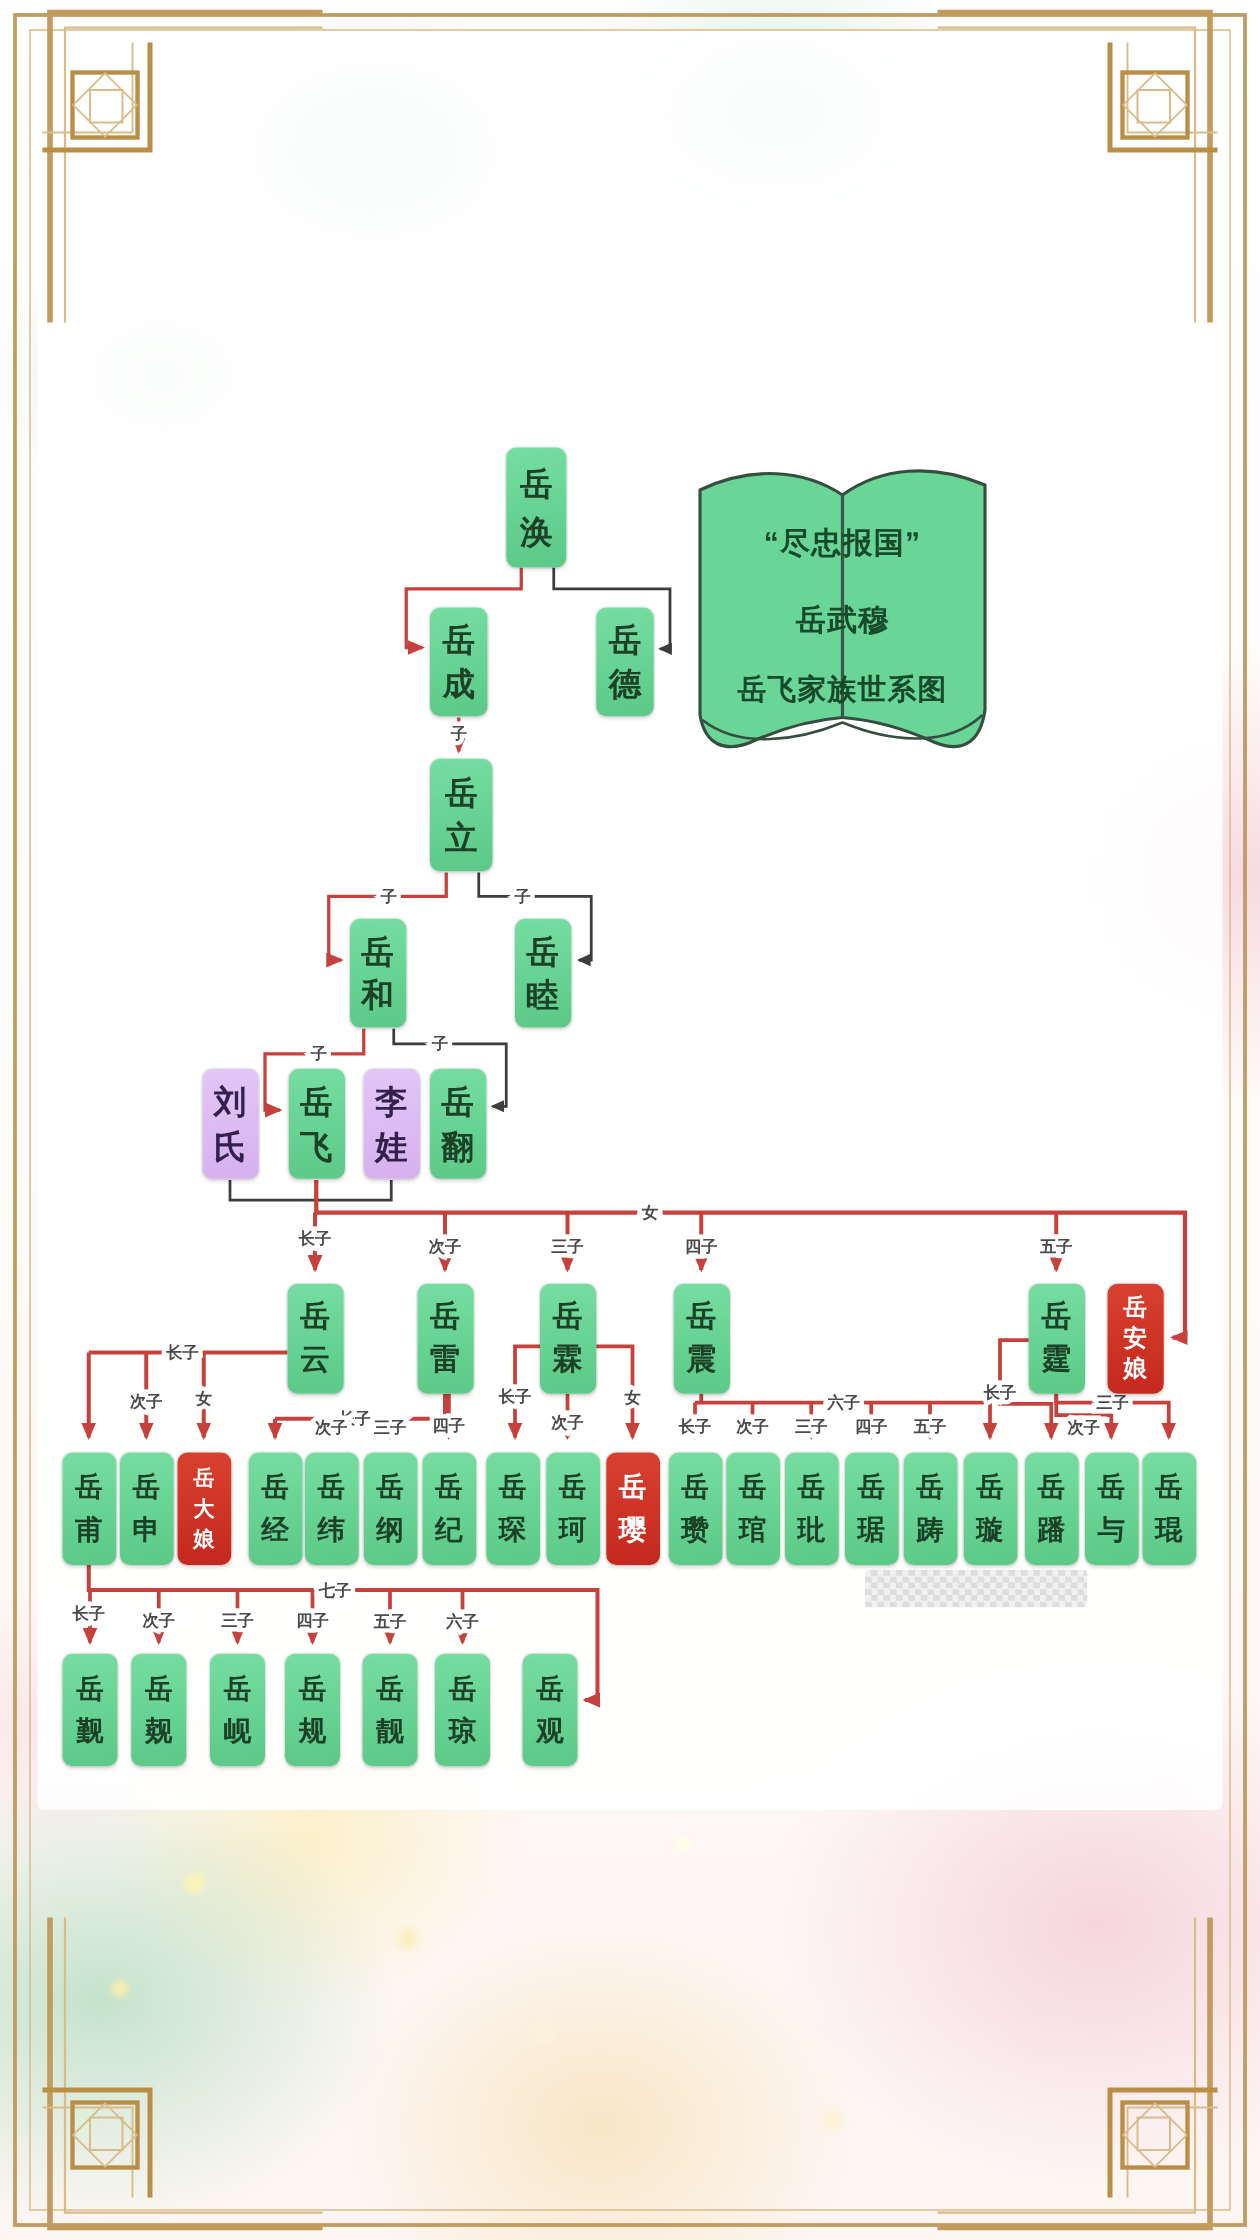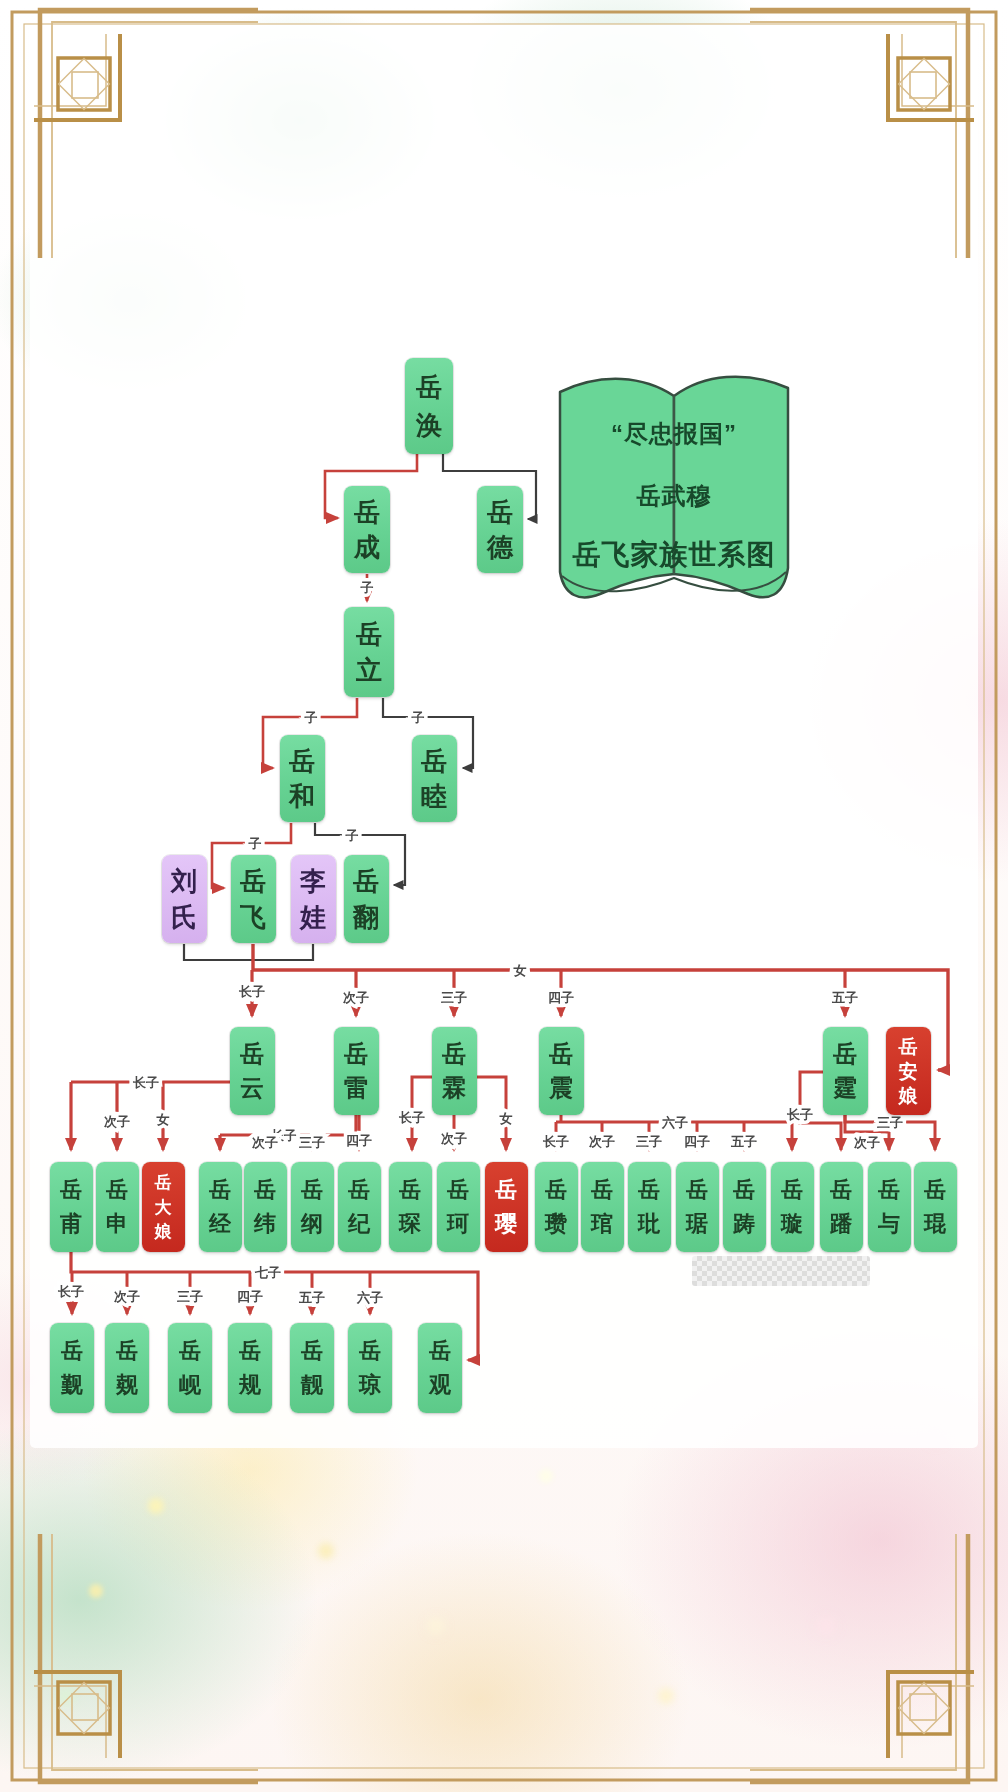--- a/index.html
+++ b/index.html
@@ -32,21 +32,21 @@
   .node.g{background:linear-gradient(175deg,#77dda2 0%,var(--greenBox) 55%,#5cc988 100%);color:var(--greenText);}
   .node.p{background:linear-gradient(175deg,#e4c6f8,var(--purpleBox));color:#33204d;}
   .node.r{background:linear-gradient(175deg,#d8412f,var(--redBox));color:#ffffff;}
   .edge-label{font-family:"Liberation Sans","DejaVu Sans",sans-serif;font-size:13px;font-weight:600;
     fill:#4a4a4a;stroke:#ffffff;stroke-width:7px;paint-order:stroke;text-anchor:middle;}
   .book{position:absolute;left:552px;top:362px;width:244px;height:246px;}
   .book svg{position:absolute;left:0;top:0;}
   .book-line{position:absolute;left:0;width:244px;text-align:center;color:#17492b;font-weight:700;letter-spacing:1px;}
   .bl1{top:56px;font-size:24px;}
   .bl2{top:118px;font-size:24px;}
-  .bl3{top:174px;font-size:28px;font-family:Liberation Serif, serif;}
+  .bl3{top:174px;font-size:23px;font-family:Liberation Serif, serif;}
   .watermark{position:absolute;left:692px;top:1256px;width:178px;height:30px;border-radius:3px;opacity:.55;
     background:repeating-conic-gradient(#c2c2c2 0% 25%, #e7e7e7 0% 50%);background-size:10px 10px;}
   .frame-stroke{fill:none;stroke:#c29b5e;}
   .frame-stroke2{fill:none;stroke:#d8bc8a;}
   .frame-knot{fill:none;stroke:#b98f47;}
 </style>
 </head>
 <body>
 
 <div id="stage">

